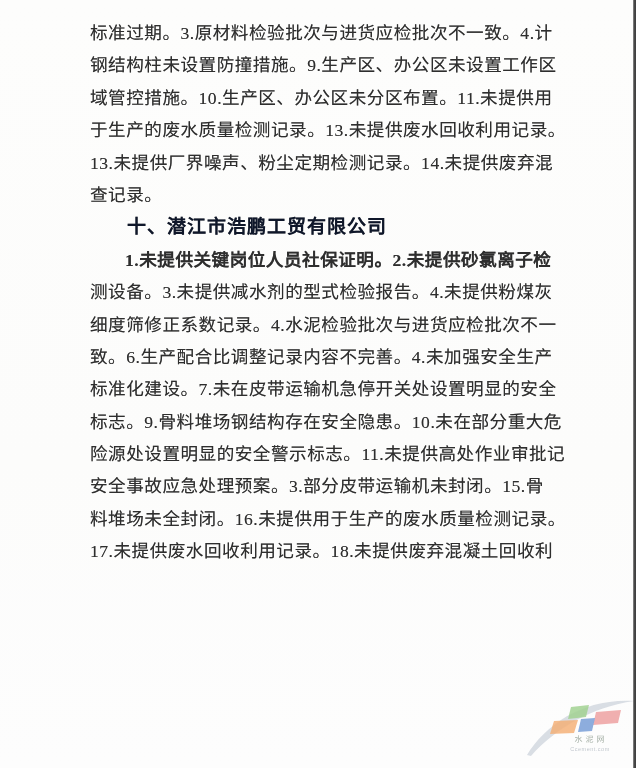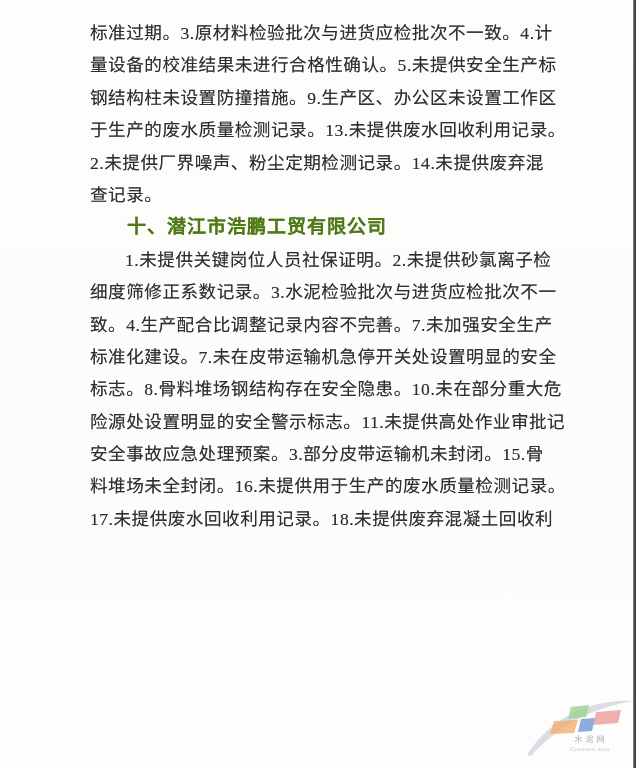--- a/index.html
+++ b/index.html
@@ -35,25 +35,26 @@
     text-align-last: justify;
     text-justify: inter-character;
     height: 32.4px;
     white-space: nowrap;
   }
   .line.end {
     text-align-last: left;
   }
   .line.indent {
     padding-left: 35px;
+    font-weight: bold;
   }
   .heading {
     font-family: "Liberation Sans", sans-serif;
     font-weight: 700;
-    color: #4d7c0f;
+    color: #0f172a;
     font-size: 19px;
     padding-left: 37px;
     height: 32.4px;
     line-height: 32.4px;
     letter-spacing: 1px;
     text-shadow: 0 0 0.4px rgba(0,0,0,0.5);
   }
   .watermark {
     position: absolute;
     left: 518px; top: 680px;
@@ -62,33 +63,34 @@
   }
 </style>
 </head>
 <body>
 
 <div class="page"></div>
 
 <div class="textblock">
 
   <div class="line">标准过期。3.原材料检验批次与进货应检批次不一致。4.计</div>
-  <div class="line">量设备的校准结果未进行合格性确认。5.未提供安全生产标</div>
   <div class="line">钢结构柱未设置防撞措施。9.生产区、办公区未设置工作区</div>
+  <div class="line">域管控措施。10.生产区、办公区未分区布置。11.未提供用</div>
   <div class="line">于生产的废水质量检测记录。13.未提供废水回收利用记录。</div>
-  <div class="line">2.未提供厂界噪声、粉尘定期检测记录。14.未提供废弃混</div>
+  <div class="line">13.未提供厂界噪声、粉尘定期检测记录。14.未提供废弃混</div>
   <div class="line end">查记录。</div>
 
   <div class="heading">十、潜江市浩鹏工贸有限公司</div>
 
   <div class="line indent">1.未提供关键岗位人员社保证明。2.未提供砂氯离子检</div>
-  <div class="line">细度筛修正系数记录。3.水泥检验批次与进货应检批次不一</div>
-  <div class="line">致。4.生产配合比调整记录内容不完善。7.未加强安全生产</div>
+  <div class="line">测设备。3.未提供减水剂的型式检验报告。4.未提供粉煤灰</div>
+  <div class="line">细度筛修正系数记录。4.水泥检验批次与进货应检批次不一</div>
+  <div class="line">致。6.生产配合比调整记录内容不完善。4.未加强安全生产</div>
   <div class="line">标准化建设。7.未在皮带运输机急停开关处设置明显的安全</div>
-  <div class="line">标志。8.骨料堆场钢结构存在安全隐患。10.未在部分重大危</div>
+  <div class="line">标志。9.骨料堆场钢结构存在安全隐患。10.未在部分重大危</div>
   <div class="line">险源处设置明显的安全警示标志。11.未提供高处作业审批记</div>
   <div class="line">安全事故应急处理预案。3.部分皮带运输机未封闭。15.骨</div>
   <div class="line">料堆场未全封闭。16.未提供用于生产的废水质量检测记录。</div>
   <div class="line">17.未提供废水回收利用记录。18.未提供废弃混凝土回收利</div>
 </div>
 
 <svg class="watermark" viewBox="0 0 118 82" aria-hidden="true">
   <path d="M 9 75 C 28 44, 66 18, 116 21 C 74 27, 38 48, 13 76 Z" fill="#c7cdd7" opacity="0.75"></path>
   <polygon points="53,27 71,25 68,37 50,39" fill="#97cc85" opacity="0.85"></polygon>
   <polygon points="78,32 103,30 100,43 75,45" fill="#ec9595" opacity="0.85"></polygon>

